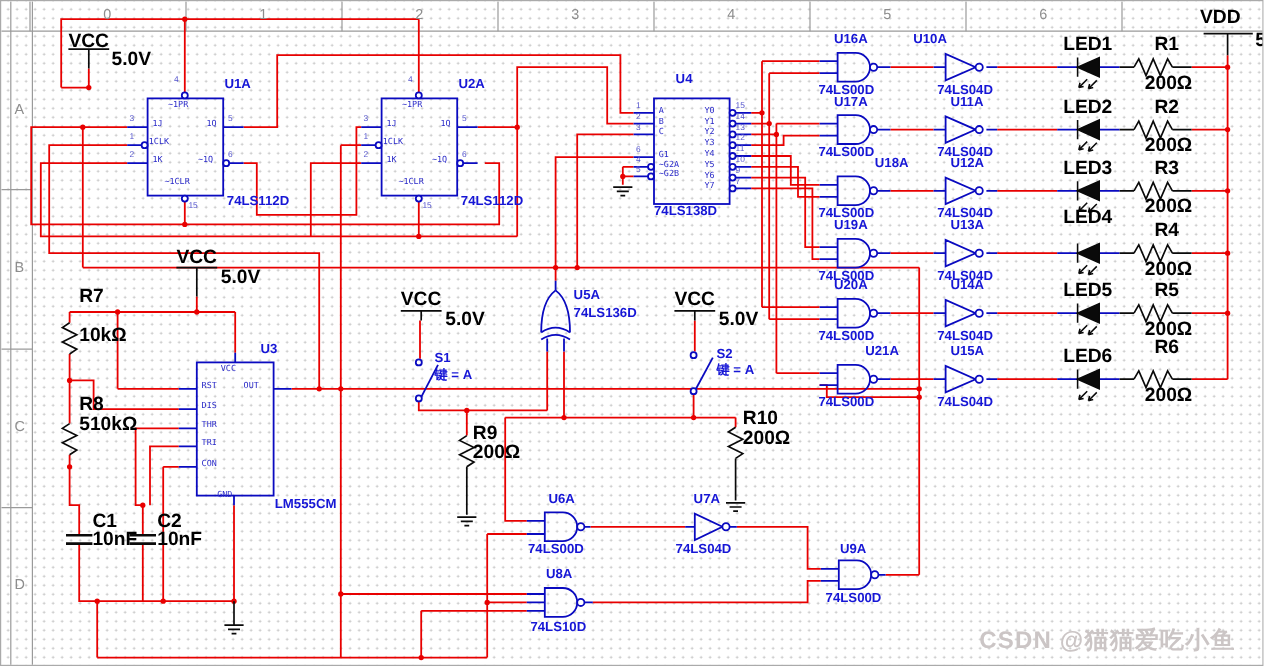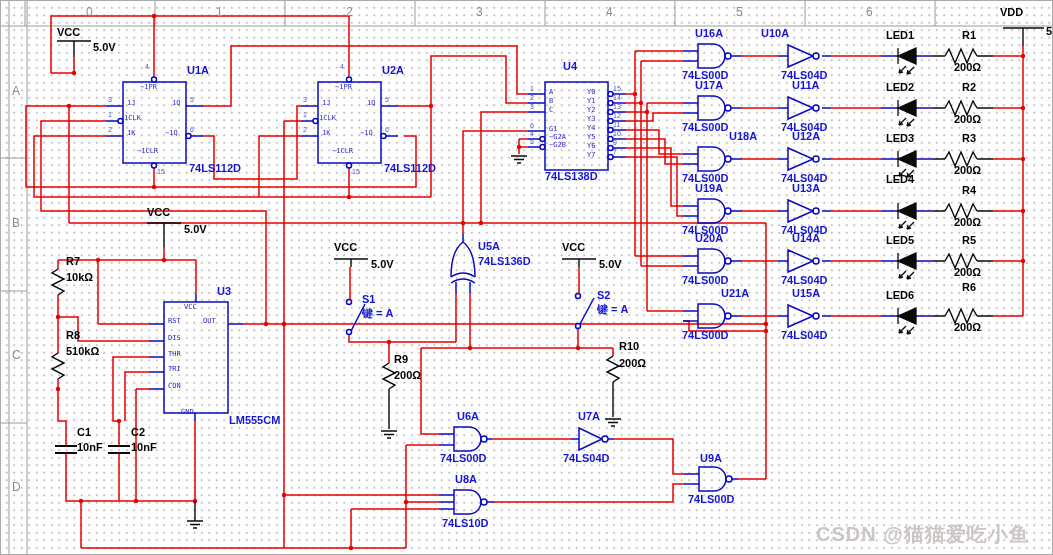--- a/index.html
+++ b/index.html
@@ -3,21 +3,21 @@
 <meta charset="utf-8">
 <style>
   html,body{margin:0;padding:0;background:#e8e8e8;}
   #sheet{position:relative;width:1053px;height:555px;background:#fff;overflow:hidden;
     font-family:"Liberation Sans",sans-serif;
     background-image:radial-gradient(#c2c2c2 0.8px, transparent 0.9px);
     background-size:7.5px 7.5px;background-position:2px 3px;border:1px solid #aaa;box-sizing:border-box;}
   #wires{position:absolute;left:0;top:0;}
   .c{position:absolute;white-space:nowrap;line-height:1.1;}
   .l{color:#1616d6;font-weight:bold;font-size:11px;}
-  .k{color:#000;font-weight:bold;font-size:11px;}
+  .k{color:#000;font-weight:bold;font-size:16px;}
   .p{color:#2a2ac8;font-size:7px;font-family:"DejaVu Sans Mono",monospace;}
   .n{color:#5353cc;font-size:7px;}
   .g{color:#8d8d8d;font-size:12px;}
   .w{color:#cbc5c5;font-size:20px;letter-spacing:1px;font-weight:bold;}
 </style>
 </head>
 <body>
 
 <div id="sheet">
 
@@ -349,21 +349,21 @@
 <span class="c p" style="left:167px;top:365px">TRI</span>
 <span class="c p" style="left:167px;top:382px">CON</span>
 <span class="c p" style="left:180px;top:408px">GND</span>
 
 <span class="c l" style="left:477px;top:239px">U5A</span>
 <span class="c l" style="left:477px;top:254px">74LS136D</span>
 <span class="c l" style="left:361px;top:292px">S1</span>
 <span class="c l" style="left:361px;top:306px">键 = A</span>
 <span class="c l" style="left:596px;top:288px">S2</span>
 <span class="c l" style="left:596px;top:302px">键 = A</span>
-<span class="c k" style="left:65px;top:254px">R7</span>
+<span class="c k" style="left:65px;top:238px">R7</span>
 <span class="c k" style="left:65px;top:270px">10kΩ</span>
 <span class="c k" style="left:65px;top:328px">R8</span>
 <span class="c k" style="left:65px;top:344px">510kΩ</span>
 <span class="c k" style="left:393px;top:352px">R9</span>
 <span class="c k" style="left:393px;top:368px">200Ω</span>
 <span class="c k" style="left:618px;top:339px">R10</span>
 <span class="c k" style="left:618px;top:356px">200Ω</span>
 <span class="c k" style="left:76px;top:425px">C1</span>
 <span class="c k" style="left:76px;top:440px">10nF</span>
 <span class="c k" style="left:130px;top:425px">C2</span>

